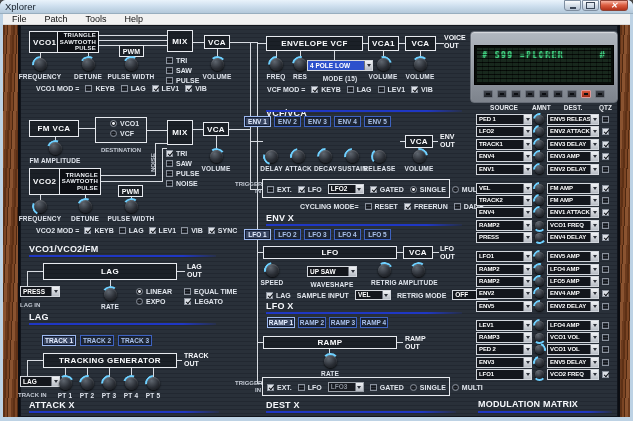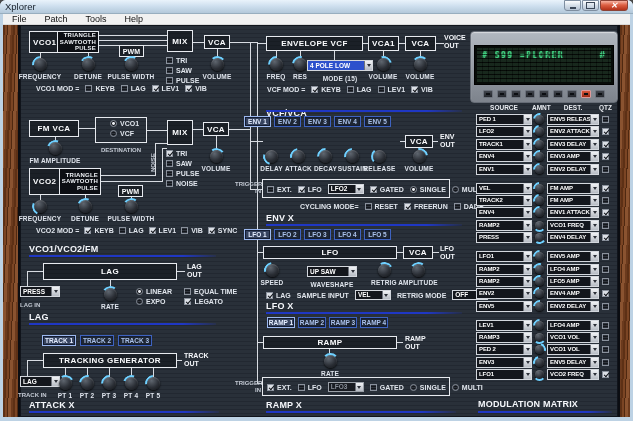--- a/index.html
+++ b/index.html
@@ -618,21 +618,21 @@
 
     <span class="clbl">SINGLE</span>
   </span>
         <span class="ctl t-radio">
 
     <i class="rb"></i>
 
     <span class="clbl">MULTI</span>
   </span>
       </div>
-    <div class="shdr" style="left:266px;top:400px">RAMP X</div>
+    <div class="shdr" style="left:266px;top:400px">DEST X</div>
     <div class="sbar" style="left:266px;top:411px;width:190px"></div>
 
     <div class="mbox" style="left:29px;top:120px;width:50px;height:17px">
         <span>FM VCA</span>
       </div>
     <div class="tribox" style="left:95px;top:117px;width:52px;height:26px"></div>
     <div class="ctlcol" style="left:110px;top:120px">
         <span class="ctl t-radio on">
 
     <i class="rb"></i>

